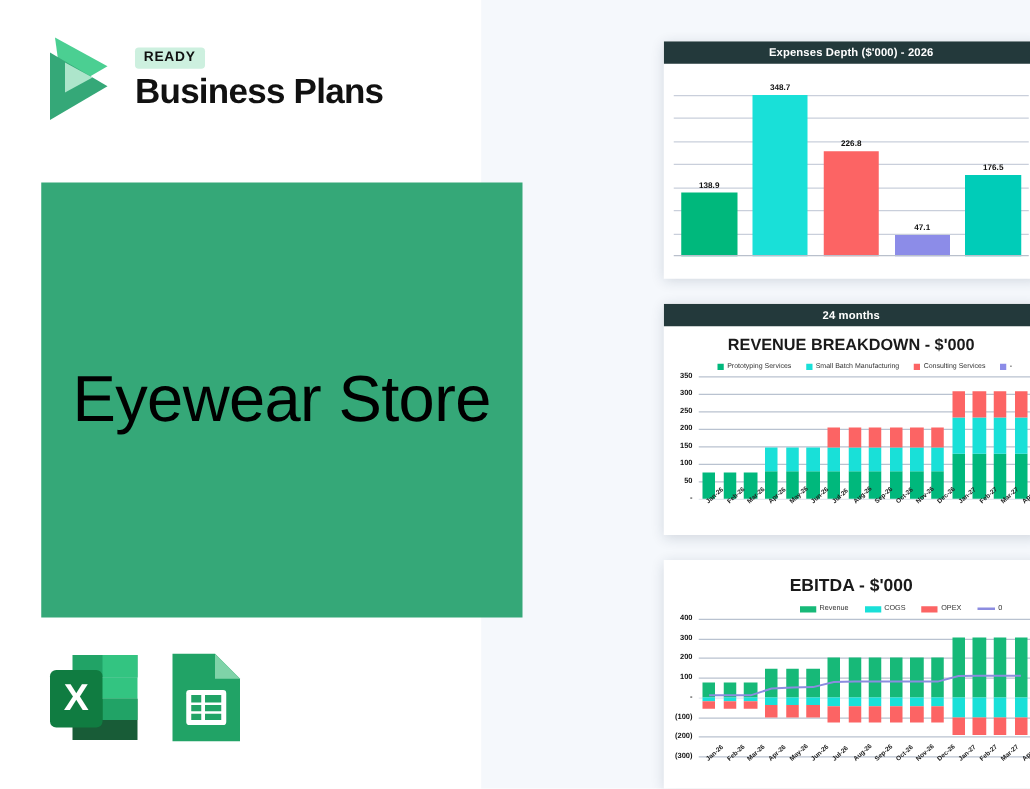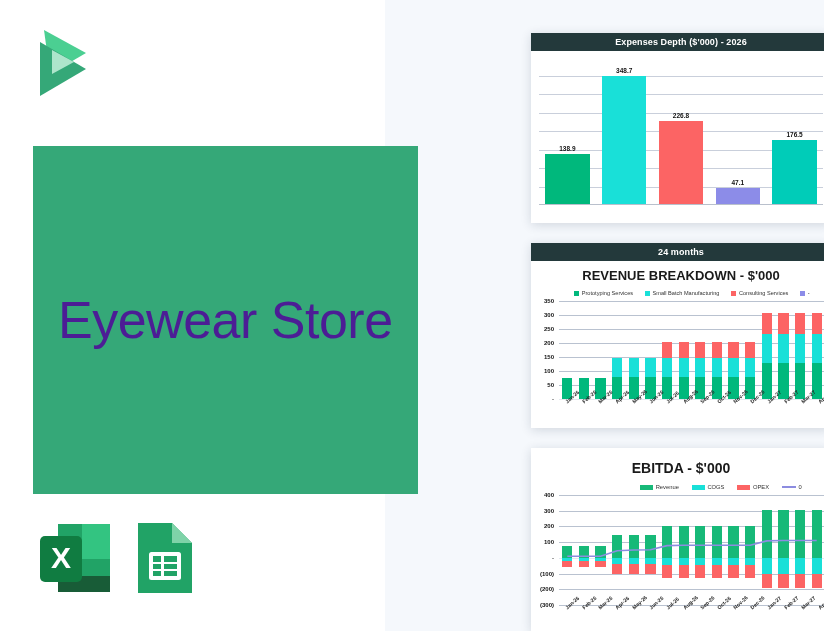--- a/index.html
+++ b/index.html
@@ -26,21 +26,21 @@
   }
   #brand-name { font-size:28px; font-weight:700; color:#111; letter-spacing:-0.6px; line-height:1.05; }
 
   
   #hero {
     position:absolute; left:33px; top:146px; width:385px; height:348px;
     background:#35a878;
   }
   #hero-title {
     position:absolute; left:25px; top:50%; transform:translateY(-50%);
-    color:#4c1d95; font-size:52px; font-weight:400; letter-spacing:-0.5px;
+    color:#000000; font-size:52px; font-weight:400; letter-spacing:-0.5px;
     white-space:nowrap;
   }
 
   
   #footer-row { position:absolute; left:36px; top:518px; display:flex; align-items:center; gap:16px; }
   .file-icon { width:78px; height:80px; position:relative; }
   #footer-label { font-size:25px; font-weight:700; color:#111; letter-spacing:-0.4px; margin-left:6px; }
 
   
   .card {
@@ -107,20 +107,24 @@
 <div id="bg-left"></div>
 <div id="bg-right"></div>
 
 <div id="brand">
   <div id="logo-mark">
     <svg width="66" height="70" viewBox="0 0 66 70">
       <path d="M16 2 L58 25 L22 46 Z" fill="#4bcf92"></path>
       <path d="M12 14 L12 68 L58 41 Z" fill="#35a878"></path>
       <path d="M24 22 L46 34 L24 46 Z" fill="#b7ead2" opacity=".92"></path>
     </svg>
+  </div>
+  <div id="brand-text">
+    <span id="ready-badge">READY</span>
+    <span id="brand-name">Business Plans</span>
   </div>
 </div>
 
 <div id="hero">
   <div id="hero-title">Eyewear Store</div>
 </div>
 
 <div id="footer-row">
   <div class="file-icon">
     <svg width="78" height="80" viewBox="0 0 78 80">

